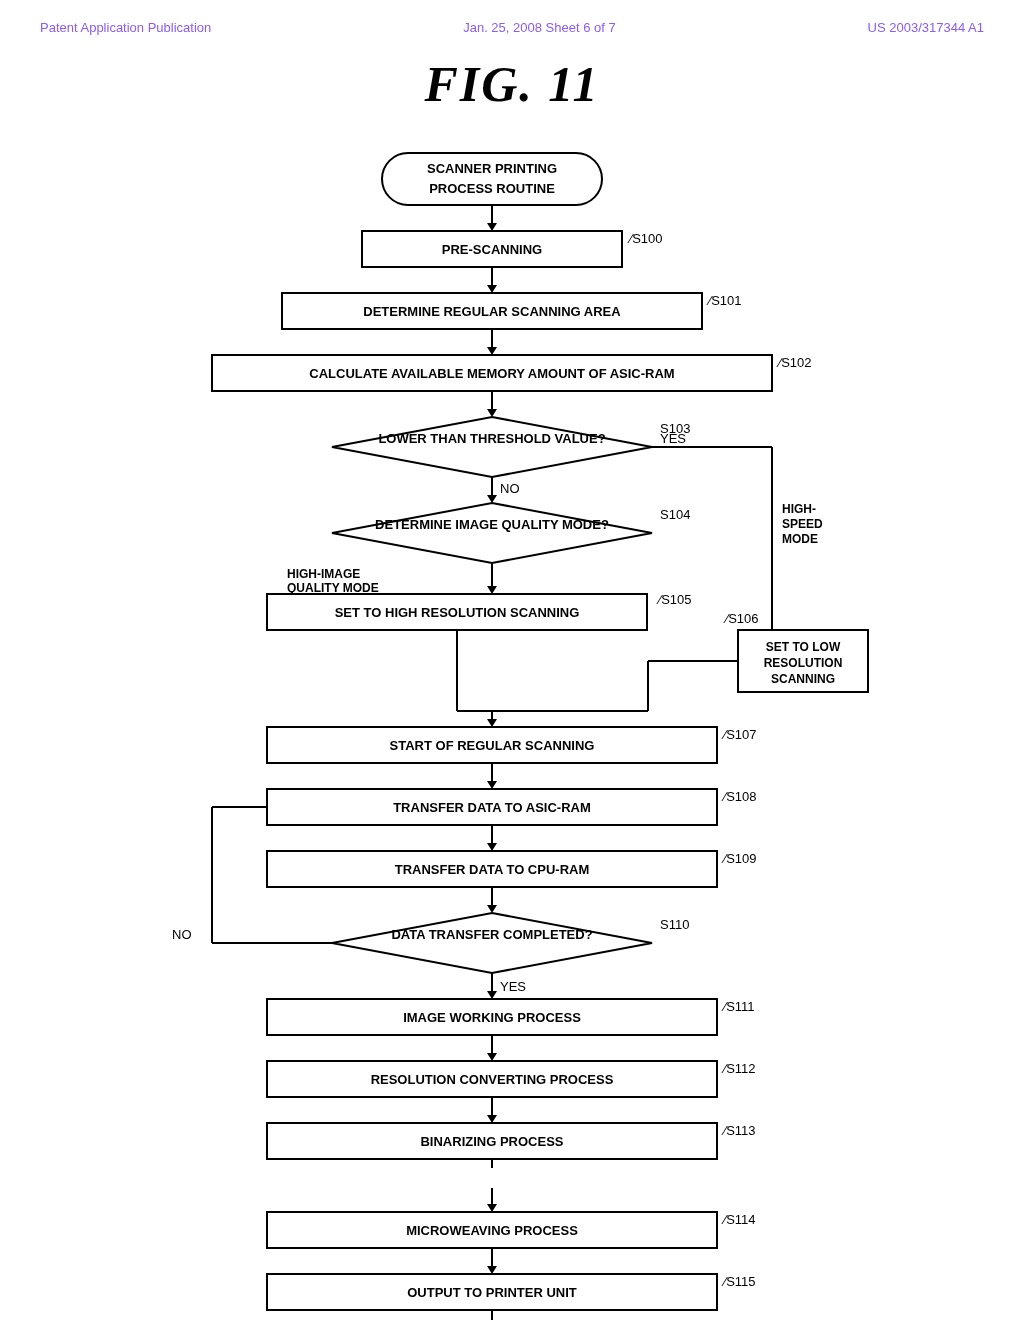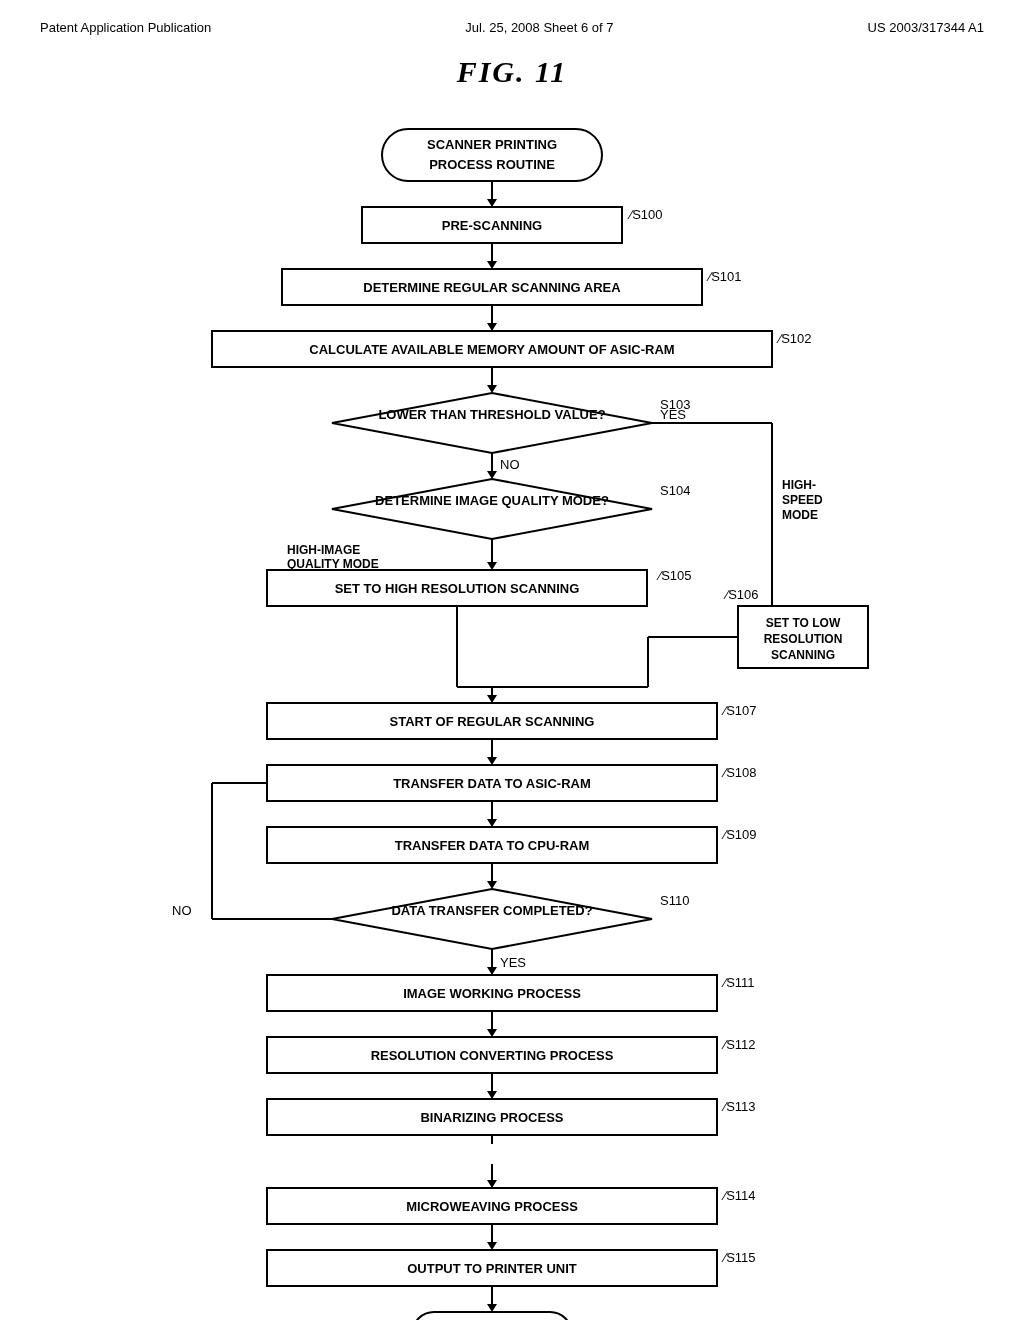--- a/index.html
+++ b/index.html
@@ -19,48 +19,48 @@
       padding: 20px 40px;
     }
 
     
     .header {
       display: flex;
       justify-content: space-between;
       align-items: center;
       margin-bottom: 18px;
       font-size: 13px;
-      color: #000000;
+      color: #8b5cf6;
     }
 
     
     .fig-title {
       text-align: center;
-      font-size: 30px;
+      font-size: 50px;
       font-style: italic;
       font-weight: bold;
       font-family: 'Times New Roman', serif;
       margin: 20px 0 30px 0;
       letter-spacing: 2px;
     }
 
     
     .flowchart-svg {
       display: block;
       margin: 0 auto;
     }
   </style>
 </head>
 <body>
 
 <div class="page">
 
   <div class="header">
     <span>Patent Application Publication</span>
-    <span>Jul. 25, 2008  Sheet 6 of 7</span>
+    <span>Jan. 25, 2008  Sheet 6 of 7</span>
     <span>US 2003/317344 A1</span>
   </div>
 
   <div class="fig-title">FIG. 11</div>
 
   <svg class="flowchart-svg" width="800" height="1050" viewBox="0 0 800 1050">
 
     <rect x="270" y="10" width="220" height="52" rx="26" ry="26" fill="white" stroke="black" stroke-width="2"></rect>
     <text x="380" y="30" text-anchor="middle" font-size="13" font-weight="bold" font-family="Arial">SCANNER PRINTING</text>
     <text x="380" y="50" text-anchor="middle" font-size="13" font-weight="bold" font-family="Arial">PROCESS ROUTINE</text>

